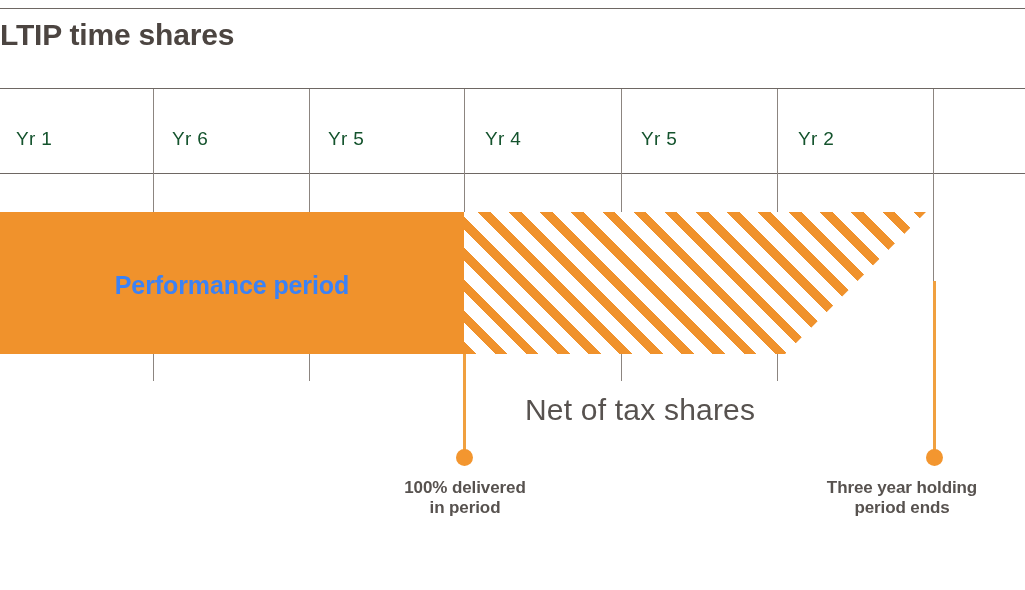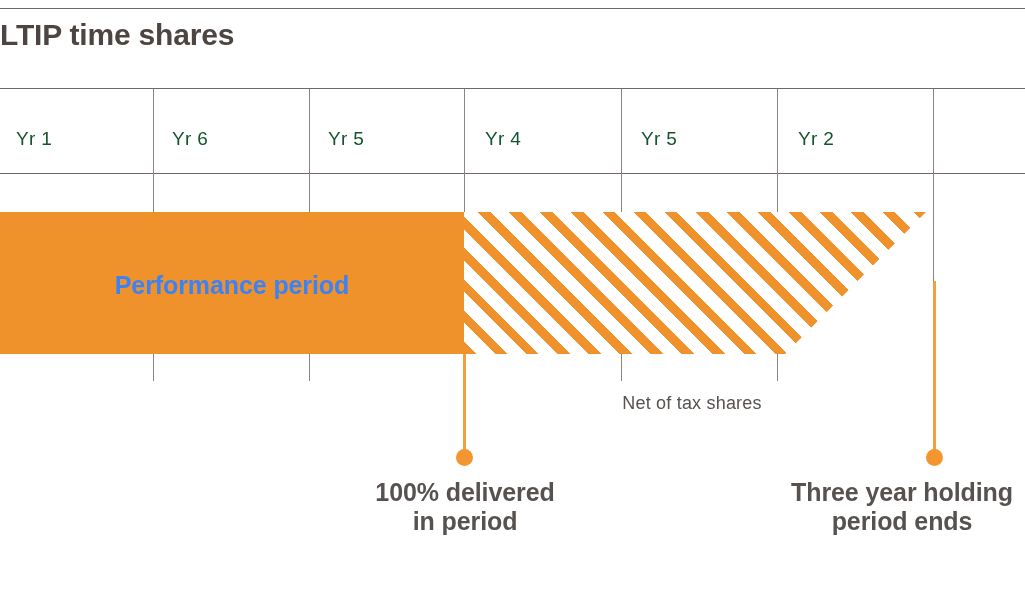--- a/index.html
+++ b/index.html
@@ -134,27 +134,26 @@
   .leader-line.l2 { left: 933px; top: 281px; height: 174px; }
   .leader-dot.d2  { left: 926px; top: 449px; }
 
   
   .note {
     position: absolute;
     color: #57524f;
     line-height: 1.16;
   }
   .note.light {
-    font-size: 18px;
+    font-size: 30px;
     font-weight: normal;
-    text-align: center;
     letter-spacing: 0.2px;
   }
   .note.bold {
-    font-size: 25px;
+    font-size: 17px;
     font-weight: bold;
     text-align: center;
     letter-spacing: -0.1px;
   }
 
   .note.n-netoftax   { left: 525px; top: 393px; width: 334px; }
   .note.n-delivered  { left: 300px; top: 478px; width: 330px; }
   .note.n-holding    { left: 737px; top: 478px; width: 330px; }
 
   .note .ln { display: block; }

